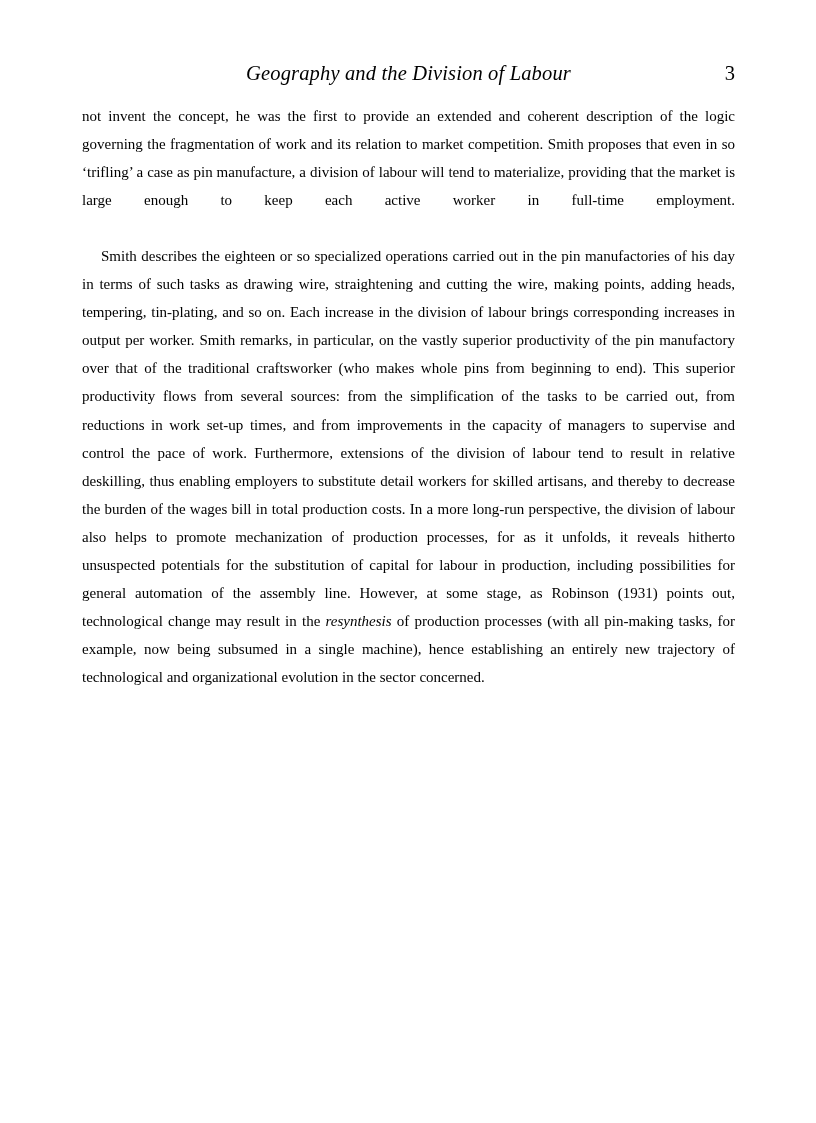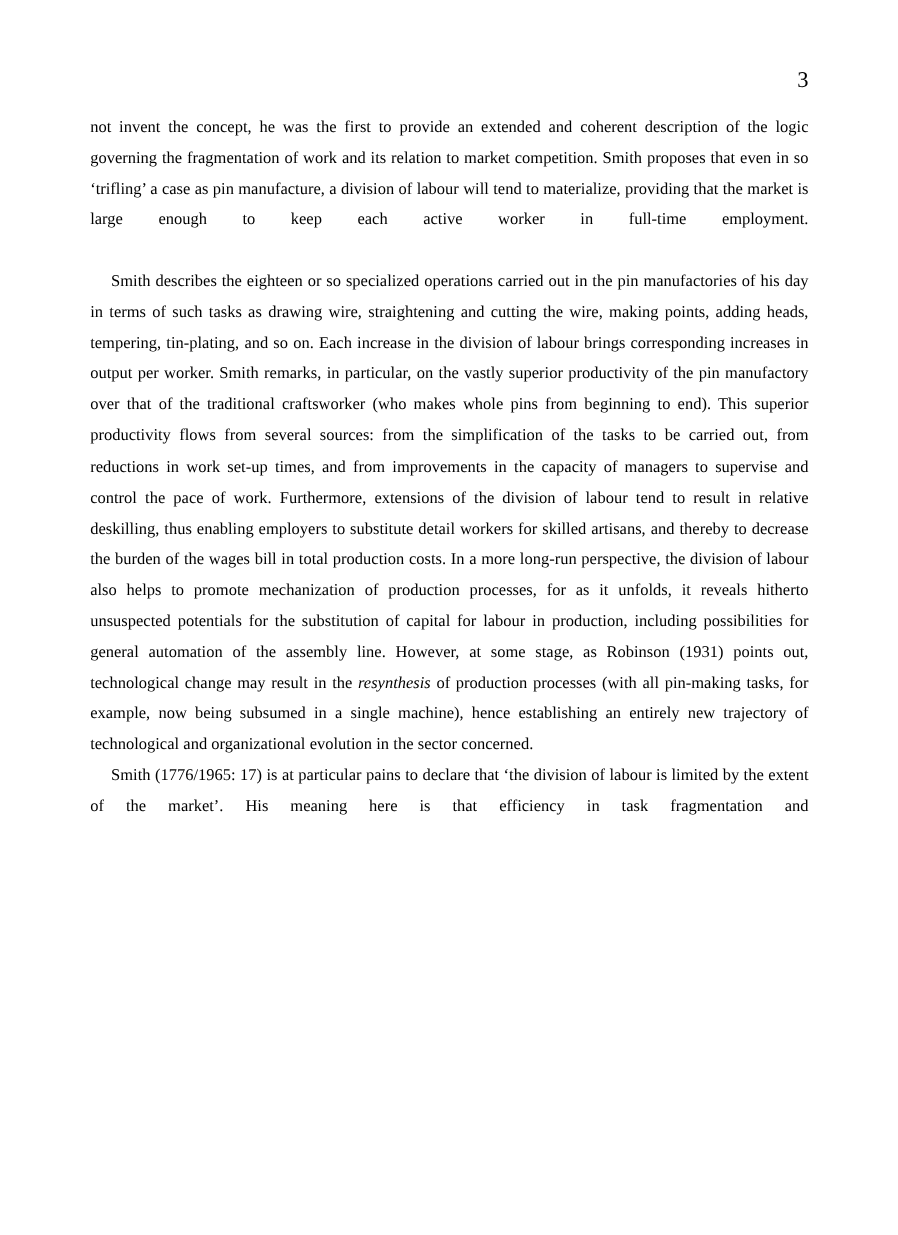--- a/index.html
+++ b/index.html
@@ -75,26 +75,26 @@
     font-style: italic;
   }
 </style>
 </head>
 <body>
 
 <div class="page">
   <div class="content">
 
     <div class="running-head">
+      <div class="running-head-title">Geography and the Division of Labour</div>
       <div class="page-number">3</div>
     </div>
 
     <div class="body-text">
 
       <p class="last-line-full">not invent the concept, he was the first to provide an extended and coherent description of the logic governing the fragmentation of work and its relation to market competition. Smith proposes that even in so ‘trifling’ a case as pin manufacture, a division of labour will tend to materialize, providing that the market is large enough to keep each active worker in full-time employment.</p>
 
       <p class="indent"><span>Smith describes the eighteen or so specialized operations carried out in the pin manufactories of his day in terms of such tasks as drawing wire, straightening and cutting the wire, making points, adding heads, tempering, tin-plating, and so on. Each increase in the division of labour brings corresponding increases in output per worker. Smith remarks, in particular, on the vastly superior productivity of the pin manufactory over that of the traditional craftsworker (who makes whole pins from beginning to end). This superior productivity flows from several sources: from the simplification of the tasks to be carried out, from reductions in work set-up times, and from improvements in the capacity of managers to supervise and control the pace of work. Furthermore, extensions of the division of labour tend to result in relative deskilling, thus enabling employers to substitute detail workers for skilled artisans, and thereby to decrease the burden of the wages bill in total production costs. In a more long-run perspective, the division of labour also helps to promote mechanization of production processes, for as it unfolds, it reveals hitherto unsuspected potentials for the substitution of capital for labour in production, including possibilities for general automation of the assembly line. However, at some stage, as Robinson (1931) points out, technological change may result in the </span><em>resynthesis</em><span> of production processes (with all pin-making tasks, for example, now being subsumed in a single machine), hence establishing an entirely new trajectory of technological and organizational evolution in the sector concerned.</span></p>
 
-      <p class="indent last-line-full">Smith (1776/1965: 17) is at particular pains to declare that ‘the division of labour is limited by the extent of the market’. His meaning here is that efficiency in task fragmentation and</p>
 
     </div>
   </div>
 </div>
 
 </body></html>

